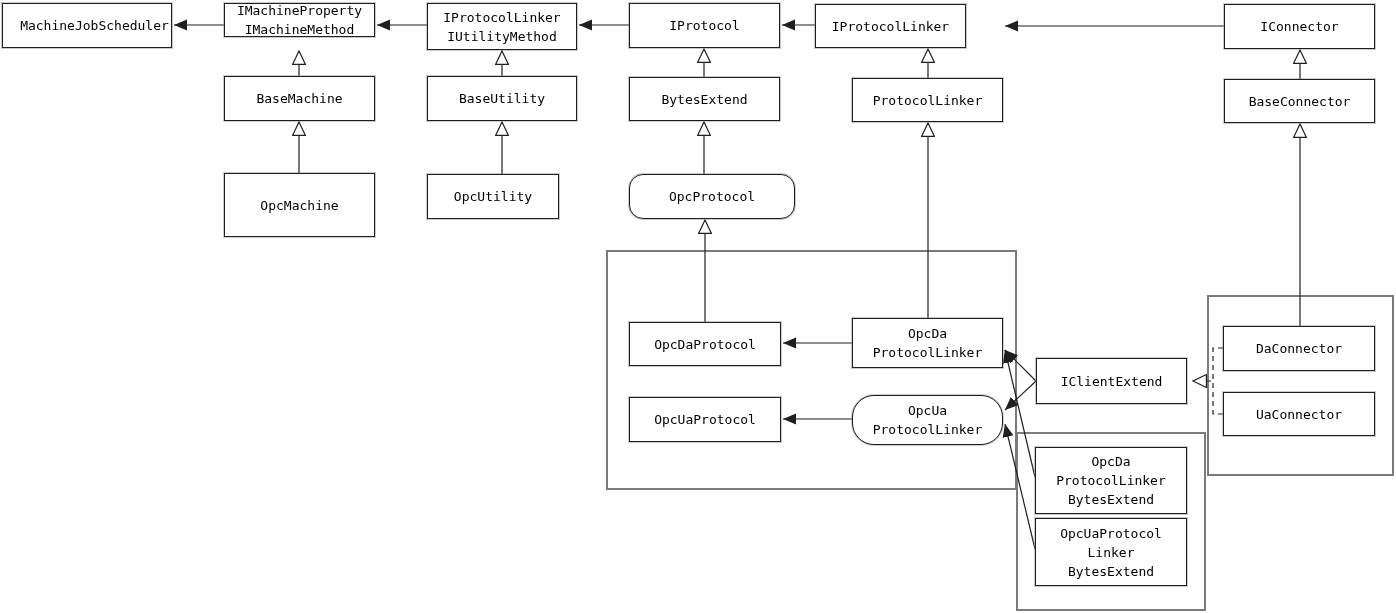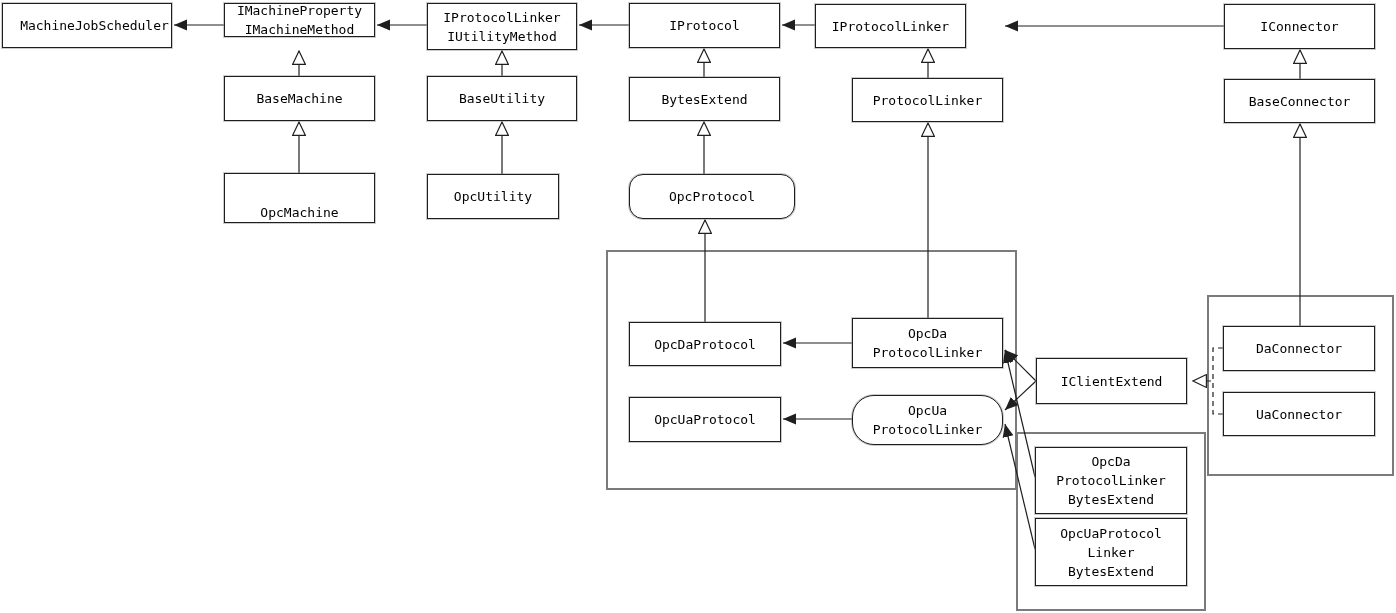--- a/index.html
+++ b/index.html
@@ -104,21 +104,21 @@
       </div>
       <div class="node" style="left: 629px; top: 77px; width: 151px; height: 44px;">
         <span>BytesExtend</span>
       </div>
       <div class="node" style="left: 852px; top: 78px; width: 151px; height: 44px;">
         <span>ProtocolLinker</span>
       </div>
       <div class="node" style="left: 1224px; top: 79px; width: 151px; height: 44px;">
         <span>BaseConnector</span>
       </div>
-      <div class="node" style="left: 224px; top: 173px; width: 151px; height: 50px; justify-content: flex-end;">
+      <div class="node" style="left: 224px; top: 173px; width: 151px; height: 64px;">
         <span>OpcMachine</span>
       </div>
       <div class="node" style="left: 427px; top: 174px; width: 132px; height: 45px;">
         <span>OpcUtility</span>
       </div>
       <div class="node" style="left: 629px; top: 174px; width: 166px; height: 45px; border-radius: 14px;">
         <span>OpcProtocol</span>
       </div>
       <div class="node" style="left: 629px; top: 322px; width: 152px; height: 44px;">
         <span>OpcDaProtocol</span>

